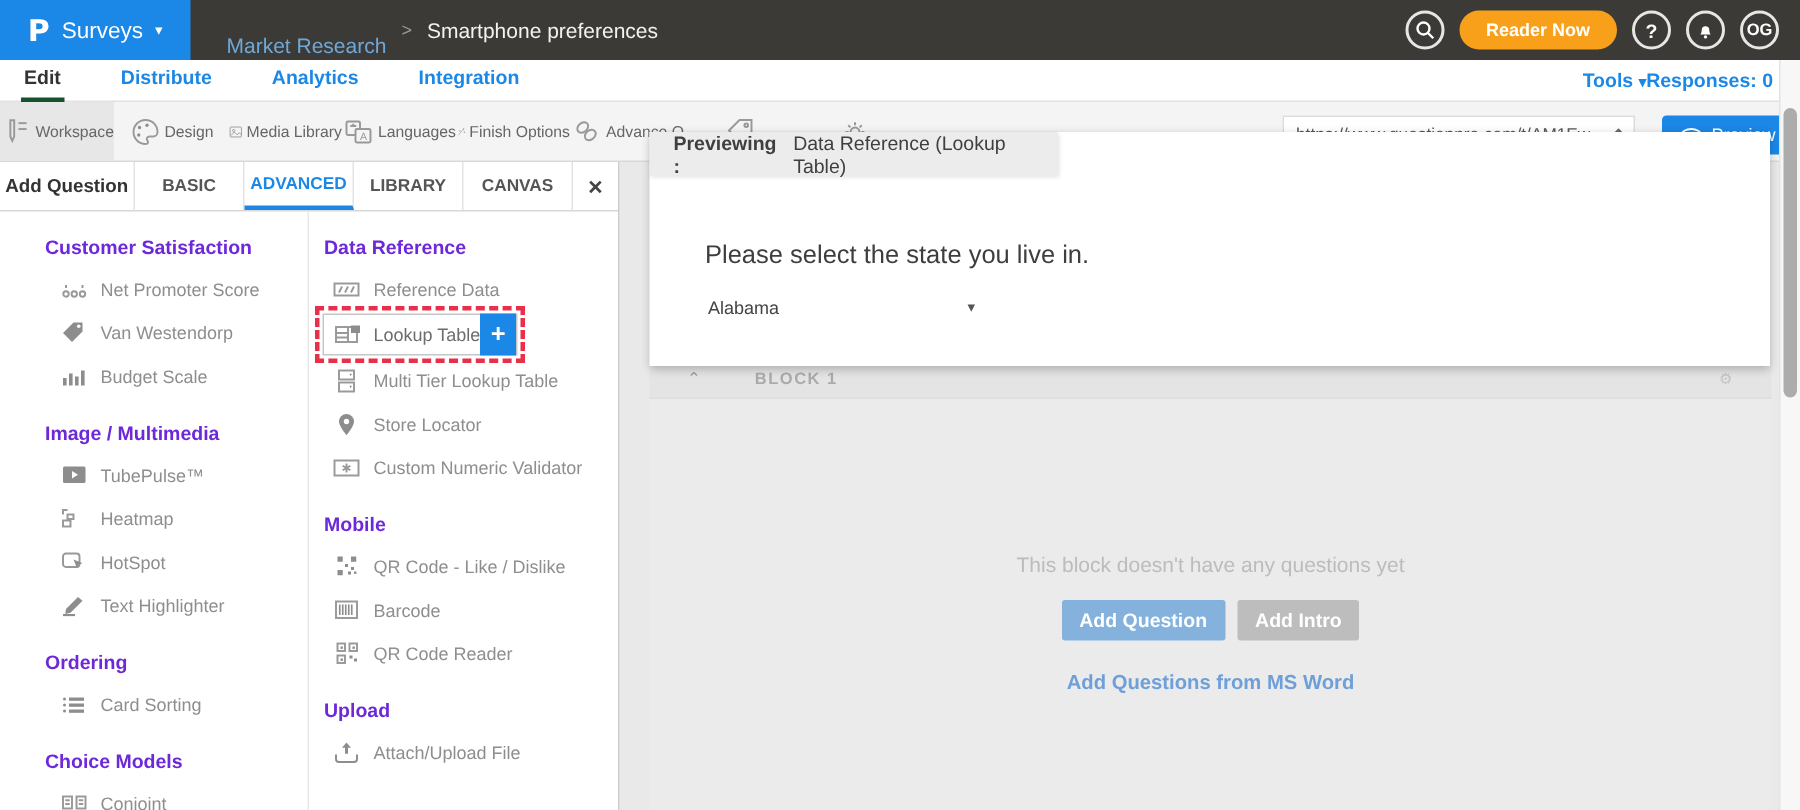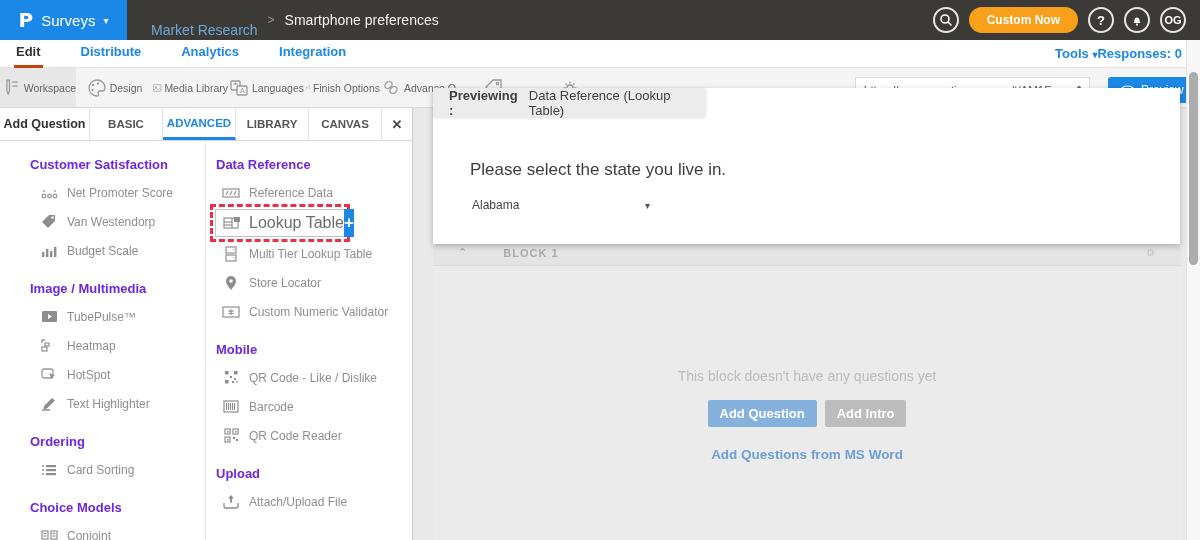--- a/index.html
+++ b/index.html
@@ -18,21 +18,21 @@
   .bc-sep { color:#9a9a98; font-size:12px; }
   .bc-current { color:#f2f2f2; }
   .topbar-right { margin-left:auto; display:flex; align-items:center; gap:10px; padding-right:14px; }
   .circbtn { width:26px; height:26px; border:2px solid #e6e6e6; border-radius:50%; display:flex; align-items:center; justify-content:center; color:#fff; font-size:13px; font-weight:bold; cursor:pointer; background:transparent; }
   .upgrade { background:#f9a01b; color:#fff; font-weight:bold; font-size:12px; border:none; border-radius:14px; padding:6px 18px; cursor:pointer; }
 
   
   .navrow { position:absolute; left:0; top:40px; width:1200px; height:28px; background:#fff; border-bottom:1px solid #e2e2e2; display:flex; align-items:center; z-index:25; }
   .navtabs { display:flex; gap:36px; padding-left:14px; }
   .navtab { font-size:13px; font-weight:bold; color:#1b87e6; cursor:pointer; padding:4px 2px 6px; }
-  .navtab.active { color:#333; border-bottom:3px solid #c2410c; }
+  .navtab.active { color:#333; border-bottom:3px solid #14532d; }
   .nav-right { margin-left:auto; display:flex; padding-right:18px; font-size:13px; font-weight:bold; color:#1b87e6; }
   .nav-right span { cursor:pointer; }
 
   
   .toolbar { position:absolute; left:0; top:68px; width:1200px; height:40px; background:#f4f4f4; border-bottom:1px solid #d9d9d9; display:flex; align-items:stretch; z-index:5; }
   .titem { width:76px; display:flex; flex-direction:row; align-items:center; justify-content:center; gap:2px; cursor:pointer; color:#6e6e6e; }
   .titem.active { background:#e7e7e7; }
   .tlabel { font-size:10.5px; color:#666; white-space:nowrap; }
   .urlwrap { position:absolute; left:855px; top:9px; width:235px; height:26px; background:#fff; border:1px solid #dcdcdc; display:flex; align-items:center; }
   .urlinput { flex:1; border:none; outline:none; font-size:11.5px; color:#555; padding:0 4px 0 8px; background:transparent; font-family:"Liberation Sans", sans-serif; }
@@ -53,21 +53,21 @@
   .sect-title { font-size:13px; font-weight:bold; color:#6d28d9; margin:16px 0 6px 30px; }
   .pcol2 .sect-title { margin-left:10px; }
   .qitem { height:29px; display:flex; align-items:center; gap:9px; padding-left:40px; font-size:12px; color:#8e8e8e; cursor:pointer; white-space:nowrap; }
   .pcol2 .qitem { padding-left:16px; }
   .qicon { width:18px; display:flex; justify-content:center; }
 
   
   .hl-wrap { margin:-3px 0 -3px 4px; width:140px; border:3px dashed #e8304a; padding:2px; background:#fff; }
   .hl-box { display:flex; align-items:center; height:28px; border:1px solid #c6c6c6; background:#fff; }
   .hl-box .qicon { margin-left:7px; }
-  .hl-label { font-size:16px; color:#6d6d6d; margin-left:8px; white-space:nowrap; cursor:pointer; }
+  .hl-label { font-size:12px; color:#6d6d6d; margin-left:8px; white-space:nowrap; cursor:pointer; }
   .plusbtn { margin-left:auto; width:27px; height:28px; background:#1b87e6; color:#fff; border:none; font-size:17px; font-weight:bold; cursor:pointer; display:flex; align-items:center; justify-content:center; }
 
   
   .main { position:absolute; left:413px; top:108px; width:773px; height:432px; background:#e9e9e9; }
   .blockbar { position:absolute; left:433px; top:240px; width:748px; height:26px; background:#e4e4e4; border-bottom:1px solid #dcdcdc; display:flex; align-items:center; z-index:6; }
   .blockbar .chev { margin-left:25px; color:#9a9a9a; font-size:11px; cursor:pointer; }
   .blocklabel { margin-left:36px; font-size:11px; font-weight:bold; letter-spacing:1px; color:#ababab; }
   .block-gear { margin-left:auto; margin-right:26px; color:#c4c4c4; font-size:10px; cursor:pointer; }
   .blockbody { position:absolute; left:433px; top:266px; width:748px; height:274px; background:#ebebeb; display:flex; flex-direction:column; align-items:center; z-index:6; }
   .emptymsg { margin-top:102px; font-size:14px; color:#bcbcbc; }
@@ -107,21 +107,21 @@
       <span class="bc-sep">&gt;</span>
       <span class="bc-current">Smartphone preferences</span>
     </div>
     <div class="topbar-right">
       <span class="circbtn">
         <svg width="14" height="14" viewBox="0 0 14 14">
             <circle class="ic" cx="6" cy="6" r="4" style="stroke:#fff;stroke-width:1.6"></circle>
             <line x1="9" y1="9" x2="12.5" y2="12.5" style="stroke:#fff;stroke-width:1.6"></line>
           </svg>
       </span>
-      <button class="upgrade">Custom Now</button>
+      <button class="upgrade">Reader Now</button>
       <span class="circbtn">?</span>
       <span class="circbtn">
         <svg width="14" height="14" viewBox="0 0 14 14">
             <path d="M3.5 10 c0 0 1-1 1-3 a2.5 2.5 0 0 1 5 0 c0 2 1 3 1 3 z" style="fill:#fff"></path>
             <circle cx="7" cy="11.6" r="1.1" style="fill:#fff"></circle>
           </svg>
       </span>
       <span class="circbtn" style="font-size:11px;">OG</span>
     </div>
   </div>

